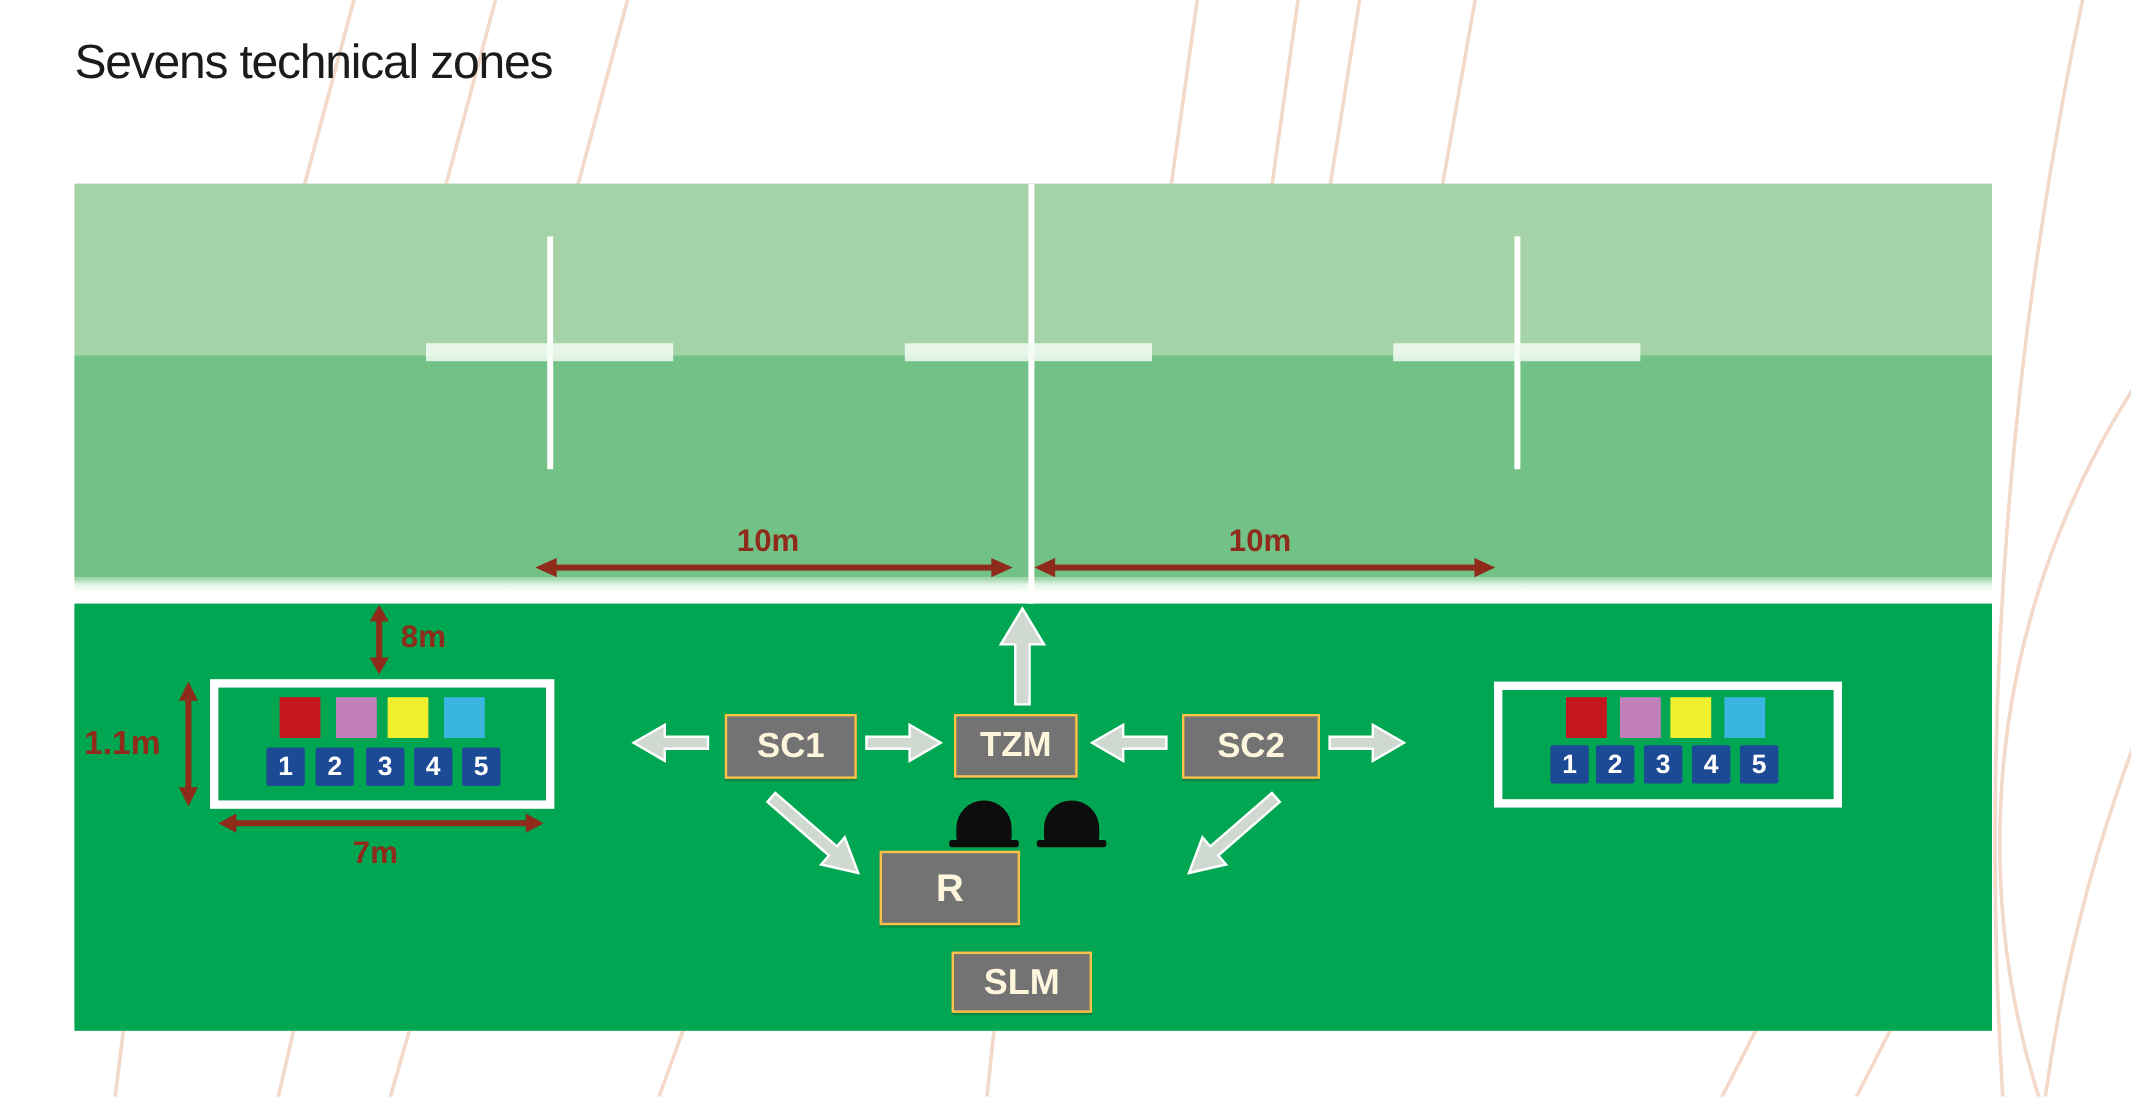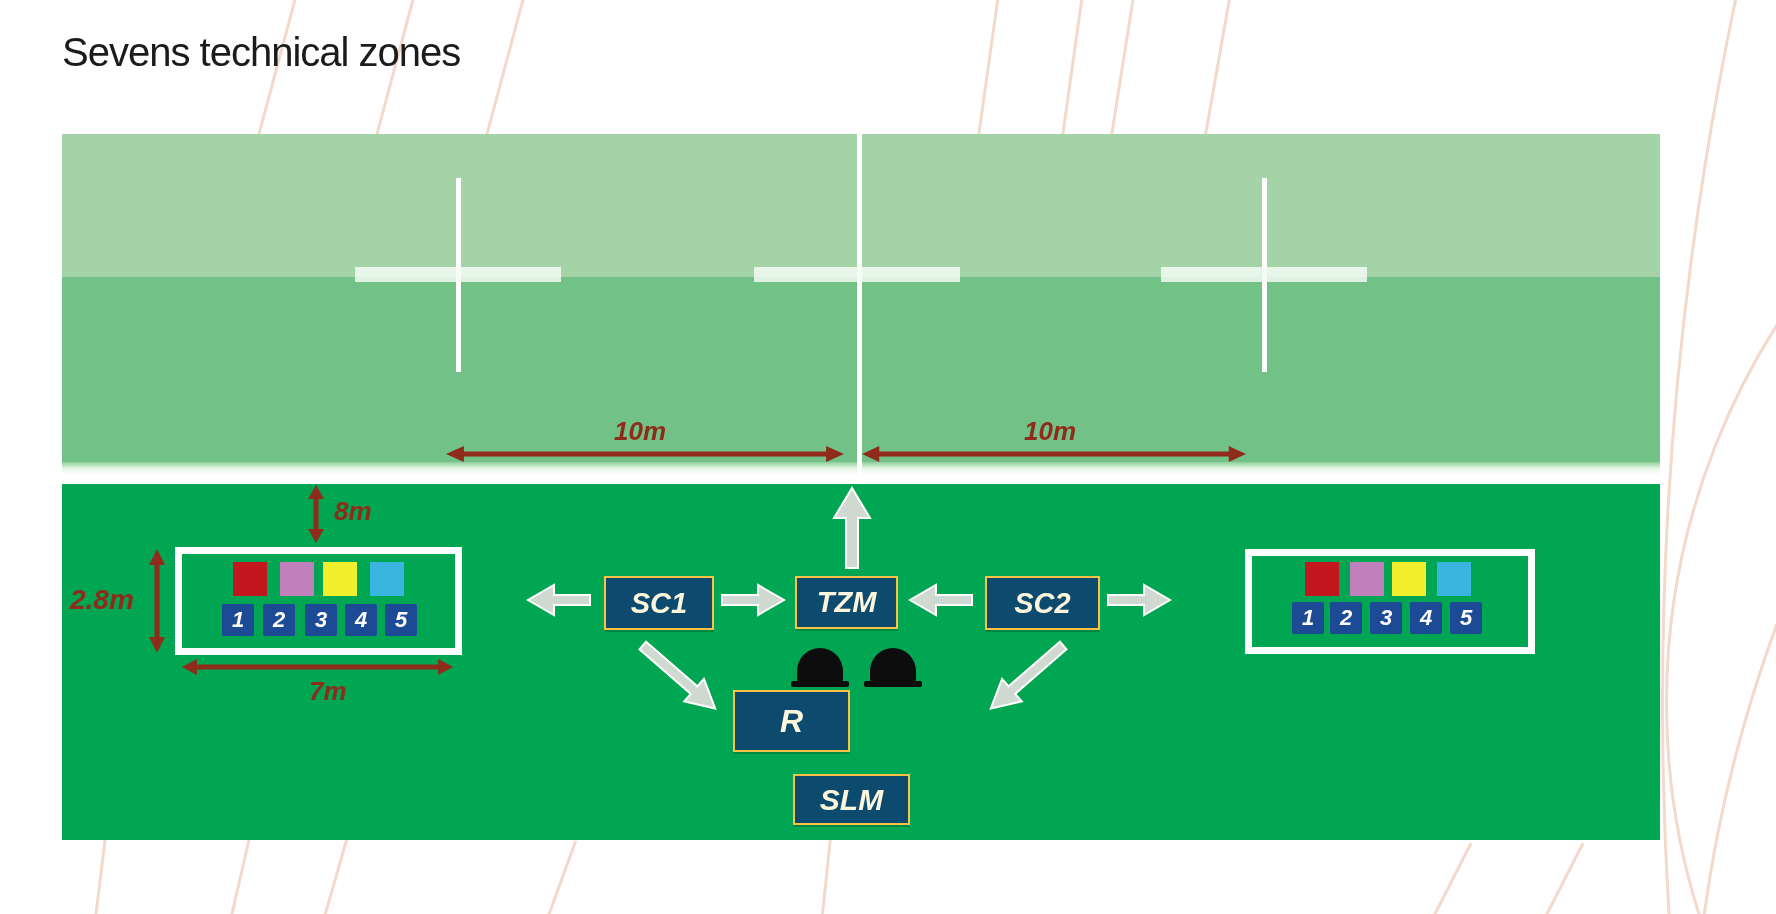--- a/index.html
+++ b/index.html
@@ -9,21 +9,21 @@
 
   
   .swoosh{position:absolute;width:3px;background:#f3d9c9;}
   .arc{position:absolute;border:3px solid #f3d9c9;border-radius:50%;background:transparent;}
 
   
   .title{position:absolute;left:62px;top:30px;font-size:40px;color:#1b1b1b;
          font-weight:400;letter-spacing:-1px;}
 
   
-  .field{position:absolute;left:62px;top:134px;width:1598px;height:706px;font-style:italic;}
+  .field{position:absolute;left:62px;top:153px;width:1598px;height:706px;}
   .band-light{position:absolute;left:0;top:0;width:100%;height:143px;background:#a4d3a8;}
   .band-mid{position:absolute;left:0;top:143px;width:100%;height:185px;background:#72c287;}
   .touchline{position:absolute;left:0;top:328px;width:100%;height:22px;
              background:linear-gradient(180deg,#8fcf9a 0%,#e7f7e9 30%,#ffffff 60%,#ffffff 100%);}
   .band-dark{position:absolute;left:0;top:350px;width:100%;height:356px;background:#00a651;}
 
   .cross-v{position:absolute;width:5px;height:194px;top:44px;background:#ffffff;}
   .cross-h{position:absolute;width:206px;height:15px;top:133px;background:rgba(243,252,243,0.85);}
   .halfway{position:absolute;width:5px;height:350px;top:0;background:#ffffff;}
 
@@ -34,21 +34,21 @@
   .card{position:absolute;width:34px;height:34px;}
   .card-red{background:#c4161f;}
   .card-pink{background:#c180bc;}
   .card-yellow{background:#f2ef2f;}
   .card-cyan{background:#3ab5e0;}
   .numsq{position:absolute;width:32px;height:32px;background:#1c4a94;border-radius:2px;
          color:#ffffff;font-weight:bold;font-size:22px;display:flex;align-items:center;
          justify-content:center;}
 
   
-  .obox{position:absolute;background:#0c4a6e;border:2px solid #fbc246;
+  .obox{position:absolute;background:#737373;border:2px solid #fbc246;
         box-shadow:0 2px 0 rgba(0,0,0,0.18);color:#fdf6dc;font-weight:bold;
         display:flex;align-items:center;justify-content:center;}
 
   
   .dome{position:absolute;width:46px;height:34px;background:#0d0d0d;
         border-radius:23px 23px 3px 3px;}
   .dome::after{content:"";position:absolute;left:-6px;right:-6px;bottom:-5px;height:6px;
         background:#0d0d0d;border-radius:2px;}
 </style>
 </head>
@@ -107,28 +107,28 @@
       <rect x="6.5" y="10" width="5" height="38" fill="#8e2b1b"></rect>
       <polygon points="9,58 1,44 17,44" fill="#8e2b1b"></polygon>
     </svg>
     <div class="measure-label" style="left:272px;top:362px;">8m</div>
 
     <svg class="abs" style="left:86px;top:415px;" width="18" height="104" viewBox="0 0 18 104">
       <polygon points="9,0 1,16 17,16" fill="#8e2b1b"></polygon>
       <rect x="6.5" y="12" width="5" height="80" fill="#8e2b1b"></rect>
       <polygon points="9,104 1,88 17,88" fill="#8e2b1b"></polygon>
     </svg>
-    <div class="measure-label" style="left:8px;top:450px;font-size:28px;">2.8m</div>
+    <div class="measure-label" style="left:8px;top:450px;font-size:28px;">1.1m</div>
 
     <svg class="abs" style="left:120px;top:524px;" width="271" height="18" viewBox="0 0 400 18" preserveAspectRatio="none">
       <polygon points="0,9 22,1 22,17" fill="#8e2b1b"></polygon>
       <rect x="16" y="6.5" width="368" height="5" fill="#8e2b1b"></rect>
       <polygon points="400,9 378,1 378,17" fill="#8e2b1b"></polygon>
     </svg>
-    <div class="measure-label" style="left:232px;top:542px;margin-left:15px;">7m</div>
+    <div class="measure-label" style="left:232px;top:542px;">7m</div>
 
     <div class="tz" style="left:113px;top:413px;width:273px;height:94px;">
       <div class="card card-red" style="left:51px;top:8px;"></div>
       <div class="card card-pink" style="left:98px;top:8px;"></div>
       <div class="card card-yellow" style="left:141px;top:8px;"></div>
       <div class="card card-cyan" style="left:188px;top:8px;"></div>
       <div class="numsq" style="left:40px;top:50px;">1</div>
       <div class="numsq" style="left:81px;top:50px;">2</div>
       <div class="numsq" style="left:123px;top:50px;">3</div>
       <div class="numsq" style="left:163px;top:50px;">4</div>

